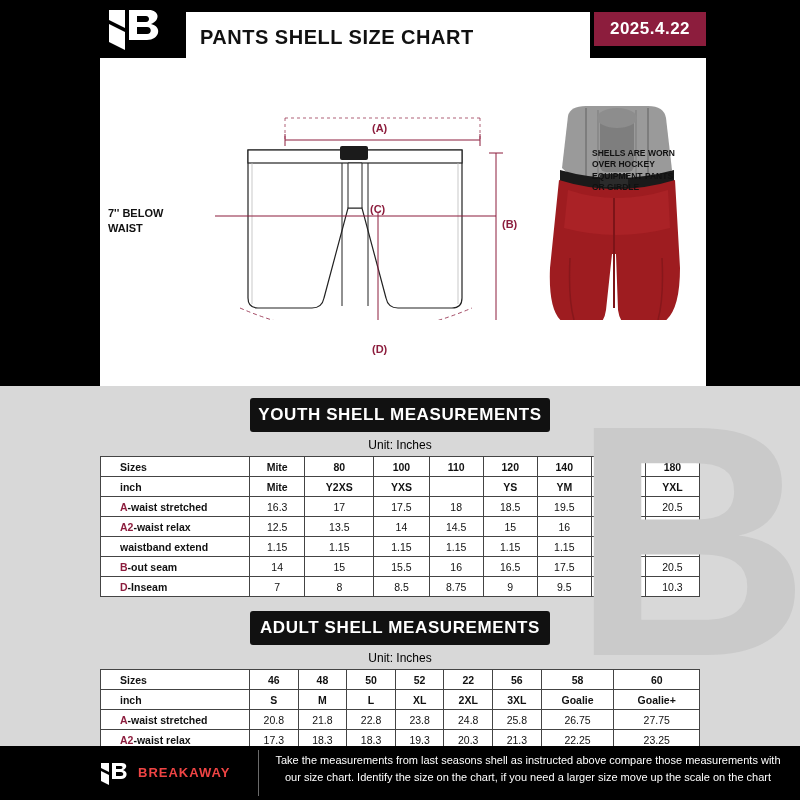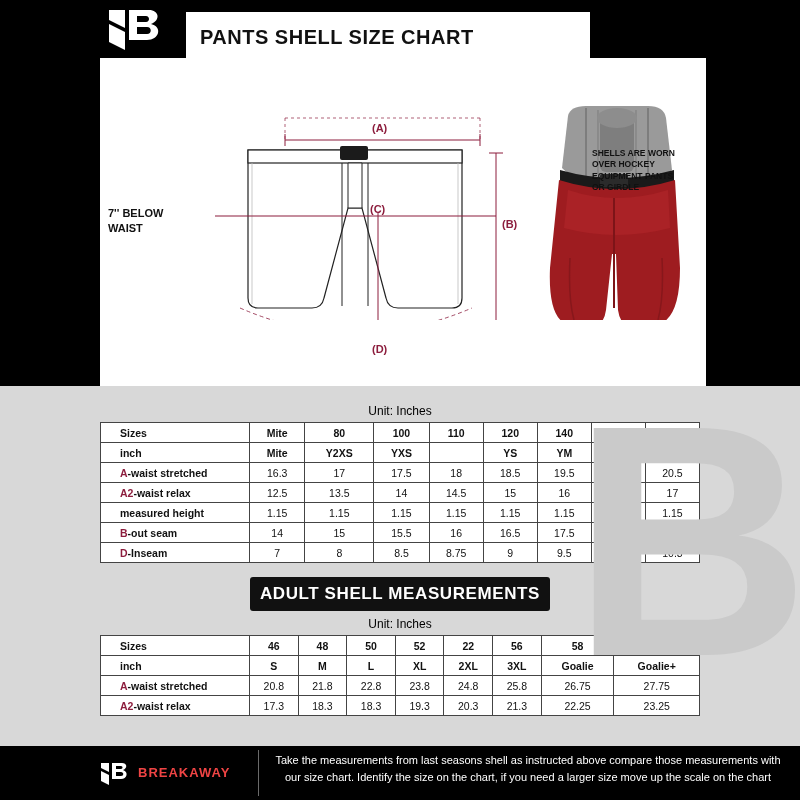--- a/index.html
+++ b/index.html
@@ -63,20 +63,23 @@
     <svg class="logo-b" viewBox="0 0 60 44">
       <path d="M4 2 L20 2 L20 20 L4 12 Z" fill="#ffffff"></path>
       <path d="M24 2 L44 2 C54 2 56 12 46 16 C58 19 54 32 42 32 L24 32 Z
                M32 8 L32 14 L41 14 C45 14 45 8 41 8 Z
                M32 19 L32 26 L42 26 C47 26 47 19 42 19 Z" fill="#ffffff"></path>
       <path d="M4 16 L20 24 L20 42 L4 34 Z" fill="#ffffff"></path>
     </svg>
     <div class="title-box">
       <span>PANTS SHELL SIZE CHART</span>
     </div>
+    <div class="date-box">
+      <span>2025.4.22</span>
+    </div>
   </div>
 
   <div class="rail-l"></div>
   <div class="rail-r"></div>
 
   <div class="diagram">
 
     
     <svg width="606" height="262" viewBox="0 0 606 262">
 
@@ -146,20 +149,23 @@
 OR GIRDLE</span>
   </div>
 
   <div class="band-l"></div>
   <div class="band-r"></div>
 
   <div class="body-bg">
     <div class="ghost">B</div>
 
     <div style="padding-top:12px;">
+      <div class="sect-title">
+        <span>YOUTH SHELL MEASUREMENTS</span>
+      </div>
       <div class="unit">Unit: Inches</div>
       <table>
         <tbody>
           <tr class="head">
             <td class="lbl">Sizes</td>
             <td>Mite</td>
             <td>80</td>
             <td>100</td>
             <td>110</td>
             <td>120</td>
@@ -194,21 +200,21 @@
             <td>12.5</td>
             <td>13.5</td>
             <td>14</td>
             <td>14.5</td>
             <td>15</td>
             <td>16</td>
             <td>16.5</td>
             <td>17</td>
           </tr>
           <tr>
-            <td class="lbl">measured height</td>
+            <td class="lbl">waistband extend</td>
             <td>1.15</td>
             <td>1.15</td>
             <td>1.15</td>
             <td>1.15</td>
             <td>1.15</td>
             <td>1.15</td>
             <td>1.15</td>
             <td>1.15</td>
           </tr>
           <tr>

